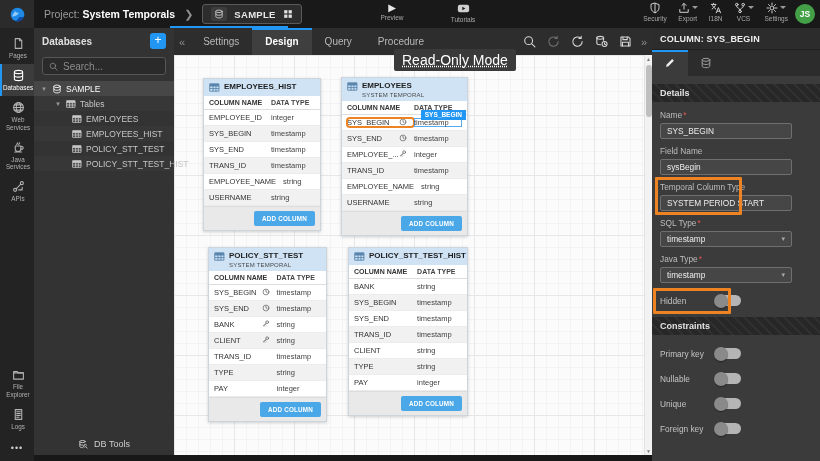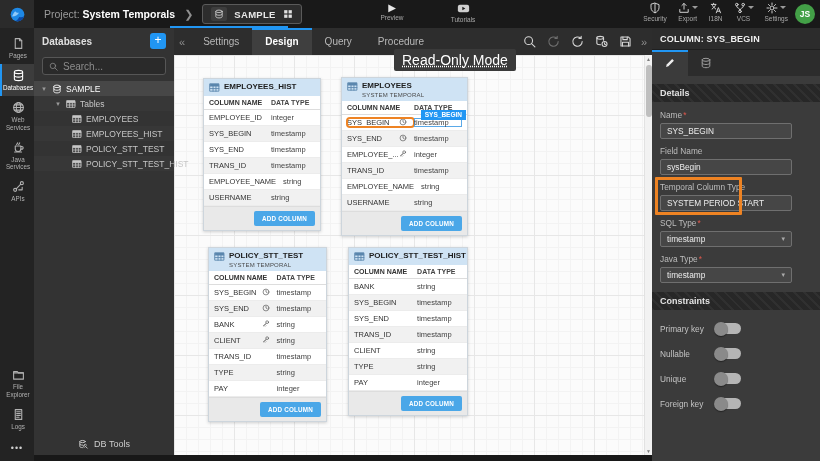--- a/index.html
+++ b/index.html
@@ -865,20 +865,27 @@
             <span class="sel-caret">▾</span>
           </div>
         </div>
         <div class="field">
           <div class="f-label">Java Type<span class="req">*</span></div>
           <div class="f-input select">
             <span>timestamp</span>
             <span class="sel-caret">▾</span>
           </div>
         </div>
+        <div class="toggle-row">
+          <span class="tr-label">Hidden</span>
+          <div class="toggle">
+            <div class="knob"></div>
+          </div>
+          <div class="hl-box hl-hidden"></div>
+        </div>
       </div>
     <div class="section-bar" style="margin-top:4px">Constraints</div>
     <div class="insp-body" id="constraints">
         <div class="toggle-row">
           <span class="tr-label">Primary key</span>
           <div class="toggle">
             <div class="knob"></div>
           </div>
         </div>
         <div class="toggle-row">

